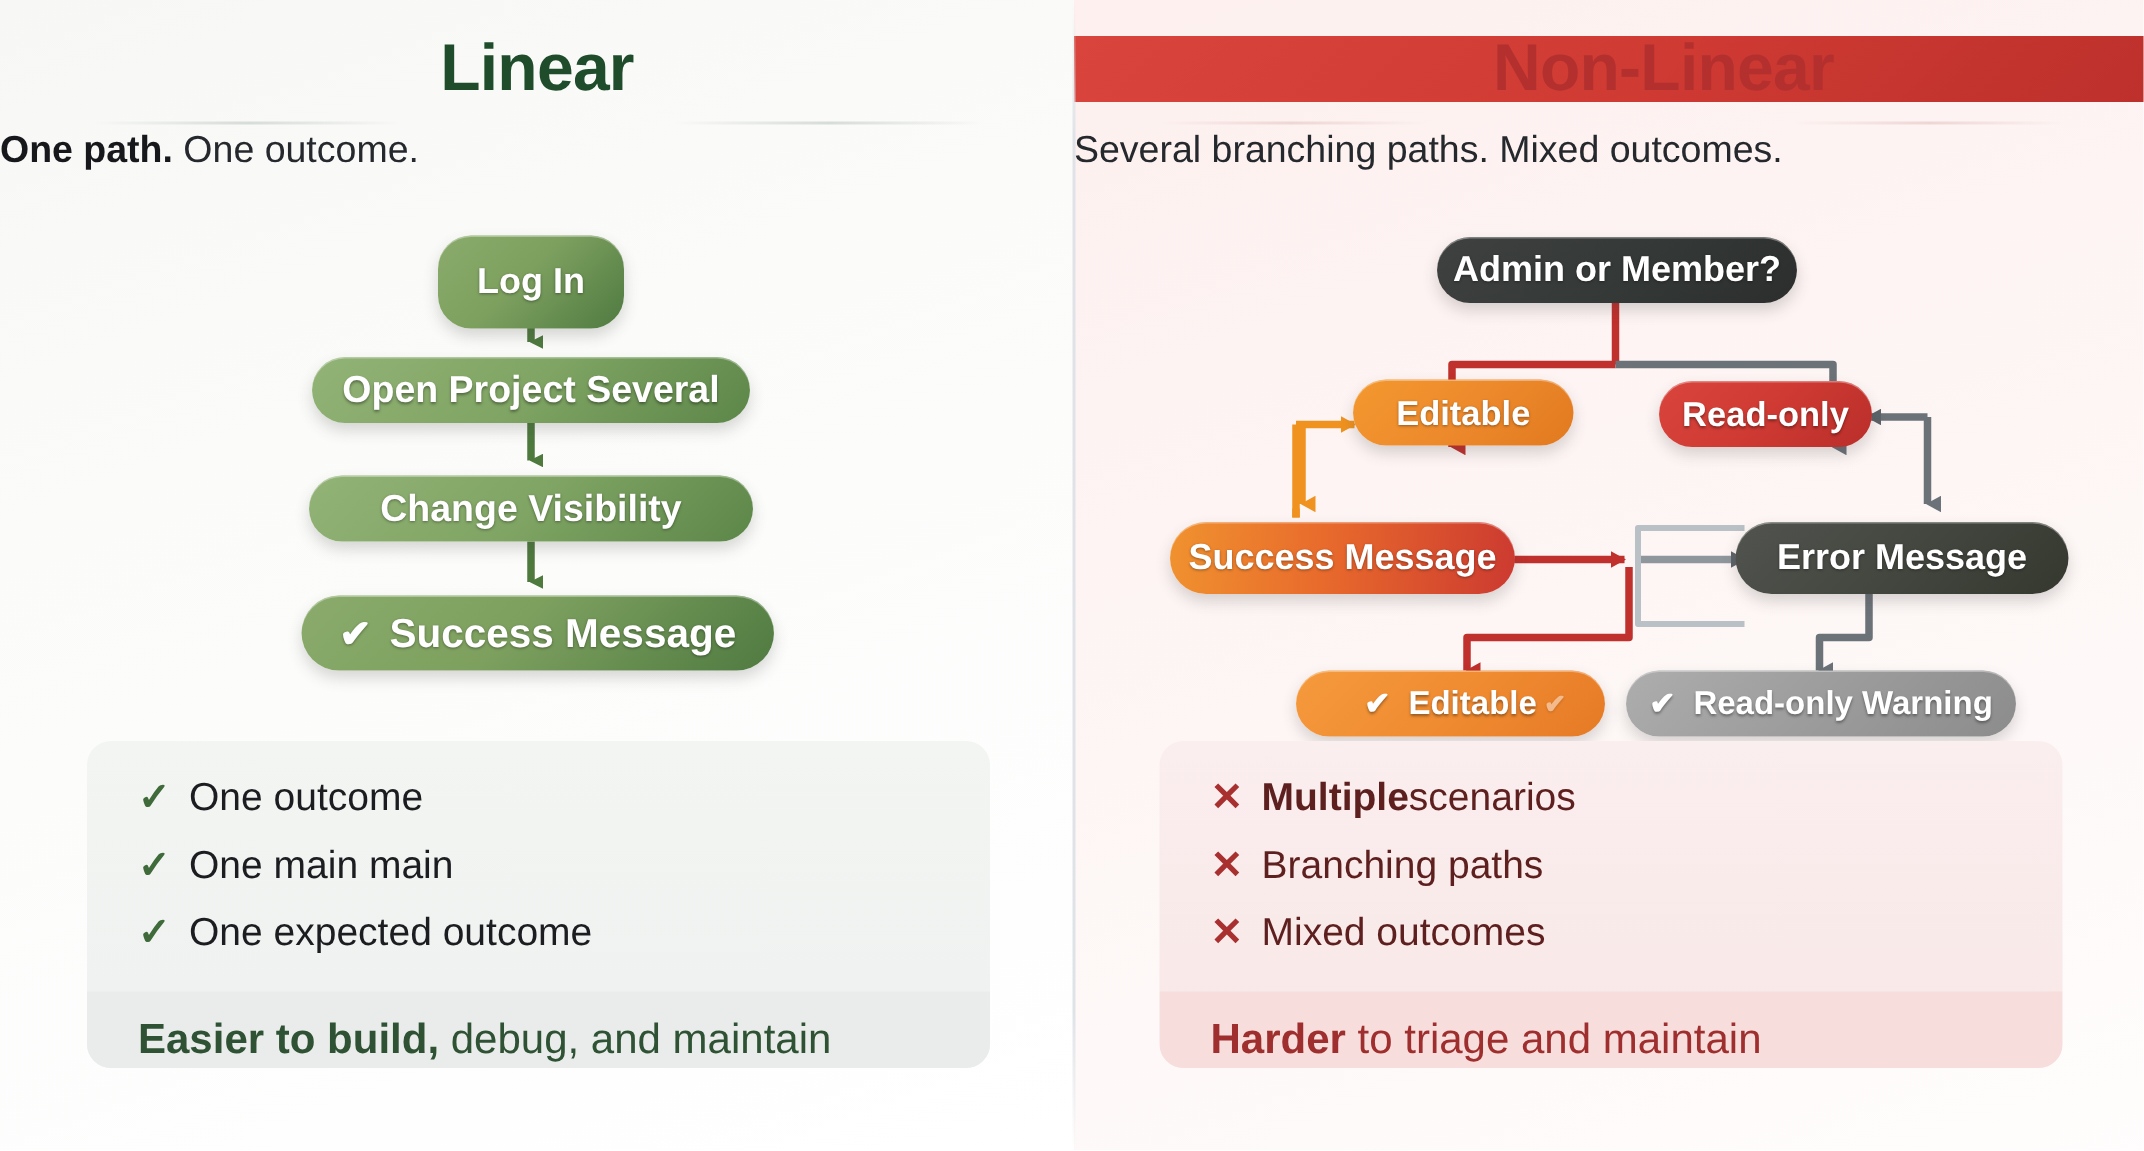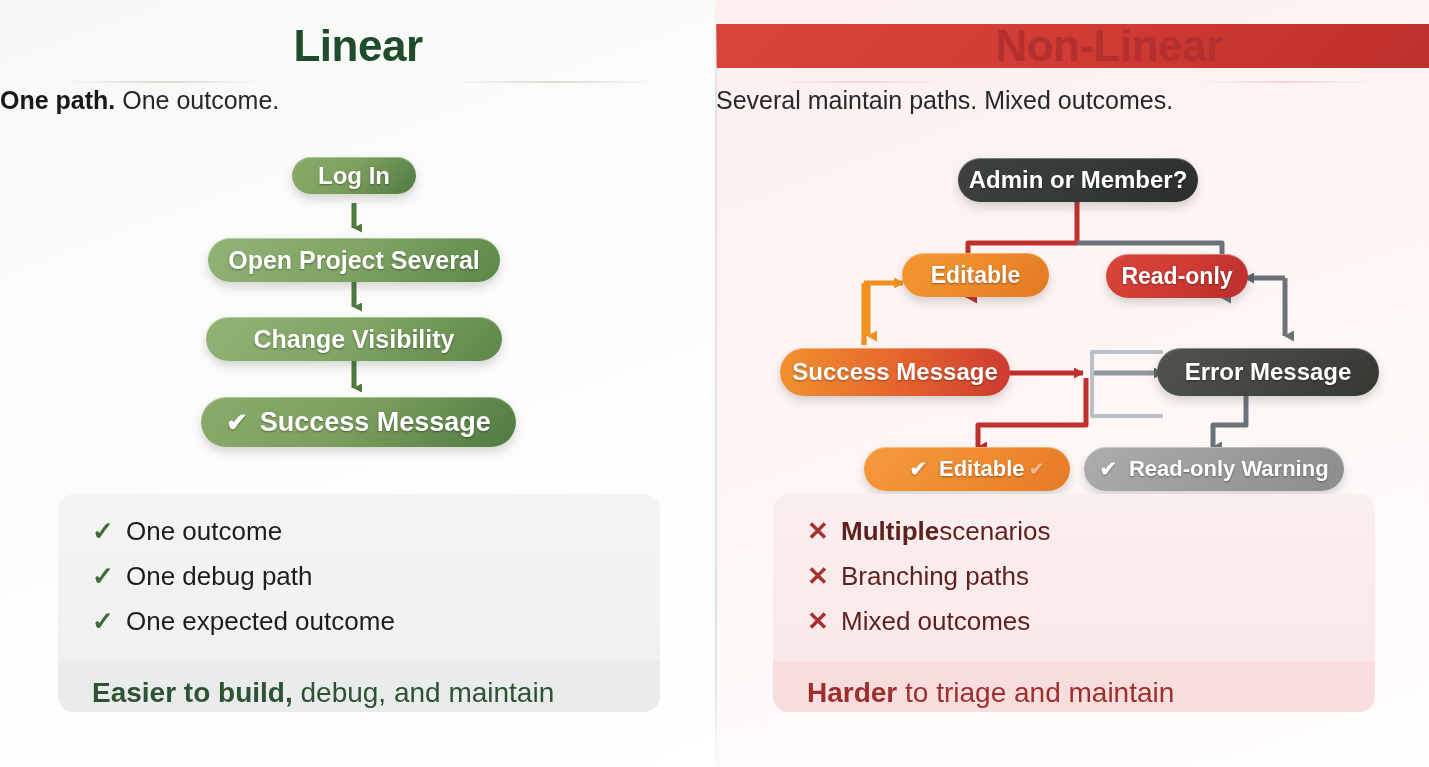--- a/index.html
+++ b/index.html
@@ -90,21 +90,21 @@
       <defs>
         <marker id="ag" markerWidth="9" markerHeight="9" refX="4.5" refY="8" orient="auto" markerUnits="userSpaceOnUse">
           <path d="M0,0 L9,0 L4.5,9 z" fill="#4e7a3e"></path>
         </marker>
       </defs>
       <line x1="354" y1="203" x2="354" y2="228" stroke="#4e7a3e" stroke-width="5" marker-end="url(#ag)"></line>
       <line x1="354" y1="282" x2="354" y2="307" stroke="#4e7a3e" stroke-width="5" marker-end="url(#ag)"></line>
       <line x1="354" y1="361" x2="354" y2="388" stroke="#4e7a3e" stroke-width="5" marker-end="url(#ag)"></line>
     </svg>
 
-    <div class="node g-grad" style="left:292px;top:157px;width:124px;height:37px;font-size:24px;">
+    <div class="node g-grad" style="left:292px;top:157px;width:124px;height:62px;font-size:24px;">
       <span>Log In</span>
     </div>
 
     <div class="node g-grad2" style="left:208px;top:238px;width:292px;height:44px;font-size:25px;">
       <span>Open Project Several</span>
     </div>
 
     <div class="node g-grad2" style="left:206px;top:317px;width:296px;height:44px;font-size:25px;">
       <span>Change Visibility</span>
     </div>
@@ -115,21 +115,21 @@
     </div>
 
     <div class="card left" style="left:58px;top:494px;width:602px;height:218px;">
       <div class="bullets">
         <div class="bullet g">
           <span class="mk">✓</span>
           <span>One outcome</span>
         </div>
         <div class="bullet g">
           <span class="mk">✓</span>
-          <span>One debug path</span>
+          <span>One main main</span>
         </div>
         <div class="bullet g">
           <span class="mk">✓</span>
           <span>One expected outcome</span>
         </div>
       </div>
       <div class="foot l">
         <b>Easier to build,</b><span class="n"> debug, and maintain</span>
       </div>
     </div>
@@ -137,21 +137,21 @@
 
   <div class="panel" id="panel-right">
 
     <div class="head" style="top:24px;">
       <div class="rule r" style="left:55px;width:180px;"></div>
       <div class="rule r" style="left:480px;width:180px;"></div>
       <div class="title red">Non-Linear</div>
     </div>
 
     <div class="sub" style="top:86px;">
-      <b></b><span>Several maintain paths. Mixed outcomes.</span>
+      <b></b><span>Several branching paths. Mixed outcomes.</span>
     </div>
 
     <svg class="conn" width="713" height="520">
       <defs>
         <marker id="ar-red-d" markerWidth="11" markerHeight="10" refX="5.5" refY="9" orient="auto" markerUnits="userSpaceOnUse">
           <path d="M0,0 L11,0 L5.5,10 z" fill="#c0302c"></path>
         </marker>
         <marker id="ar-grey-d" markerWidth="11" markerHeight="10" refX="5.5" refY="9" orient="auto" markerUnits="userSpaceOnUse">
           <path d="M0,0 L11,0 L5.5,10 z" fill="#6b7278"></path>
         </marker>

